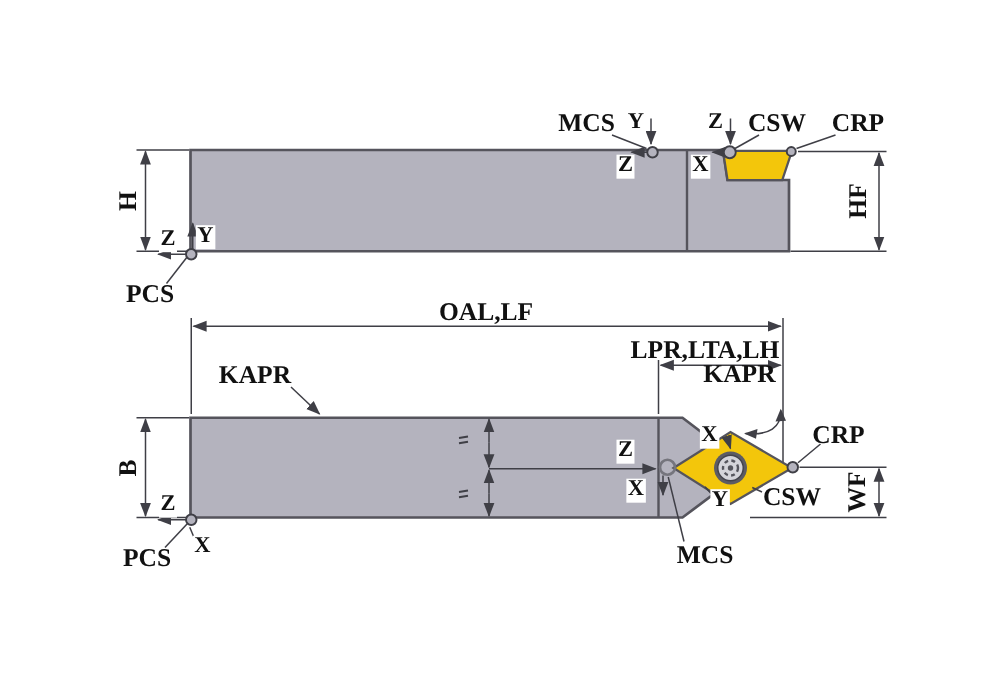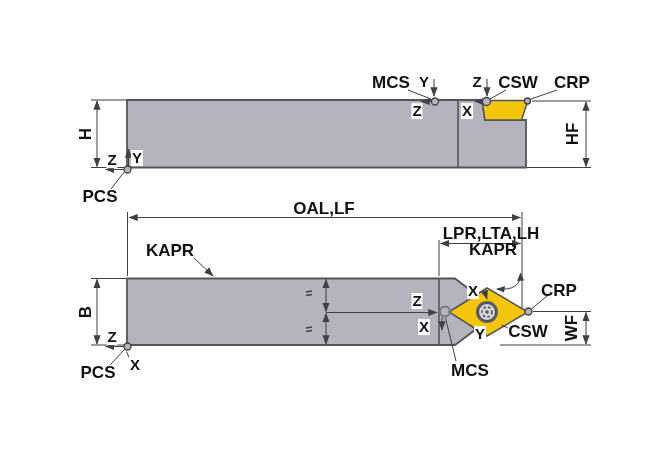--- a/index.html
+++ b/index.html
@@ -1,18 +1,18 @@
 <!DOCTYPE html>
 <html style="--holder-gray: #b4b3be; --insert-yellow: #f3c60b; --outline: #55545c; --line-color: #3f3f46; --label-color: #111111; --background: #ffffff;"><head>
 <meta charset="utf-8">
 <style>
   html,body{margin:0;padding:0;background:#fff;}
   .stage{
     position:relative;width:670px;height:392px;background:var(--background,#fff);
-    font-family:Liberation Sans, sans-serif;overflow:hidden;
+    font-family:Liberation Serif, serif;overflow:hidden;
   }
   .stage svg{position:absolute;left:0;top:0;}
   
   .holder{fill:var(--holder-gray,#b4b3be);stroke:var(--outline,#55545c);stroke-width:1.8;}
   .insert{fill:var(--insert-yellow,#f3c60b);stroke:var(--outline,#55545c);stroke-width:1.5;}
   .edge{stroke:var(--outline,#55545c);stroke-width:1.6;fill:none;}
   .dim{stroke:var(--line-color,#3f3f46);stroke-width:1;fill:none;}
   .lead{stroke:var(--line-color,#3f3f46);stroke-width:1;fill:none;}
   .ring{fill:var(--holder-gray,#b4b3be);stroke:var(--line-color,#55545c);stroke-width:1.3;}
   .oring{fill:none;stroke:#75757d;stroke-width:1.8;}
@@ -157,21 +157,21 @@
   <span class="axis" style="left:467px;top:111px">X</span>
   <span class="lbl" style="left:518px;top:82px">CSW</span>
   <span class="lbl" style="left:572px;top:82px">CRP</span>
   <span class="lbl rot" style="left:85px;top:134px">H</span>
   <span class="lbl rot" style="left:572px;top:134px">HF</span>
   <span class="axis" style="left:137px;top:158px">Y</span>
   <span class="axis" style="left:112px;top:160px">Z</span>
   <span class="lbl" style="left:100px;top:196px">PCS</span>
 
   <span class="lbl" style="left:324px;top:208px">OAL,LF</span>
-  <span class="lbl" style="left:491px;top:233px">LPR,LTA,LH</span>
+  <span class="lbl" style="left:470px;top:233px">LPR,LTA,LH</span>
   <span class="lbl" style="left:170px;top:250px">KAPR</span>
   <span class="lbl" style="left:493px;top:249px">KAPR</span>
   <span class="lbl" style="left:559px;top:290px">CRP</span>
   <span class="lbl" style="left:528px;top:331px">CSW</span>
   <span class="lbl rot" style="left:85px;top:312px">B</span>
   <span class="lbl rot" style="left:571px;top:328px">WF</span>
   <span class="axis" style="left:417px;top:301px">Z</span>
   <span class="axis" style="left:424px;top:327px">X</span>
   <span class="axis" style="left:473px;top:291px">X</span>
   <span class="axis" style="left:480px;top:334px">Y</span>

